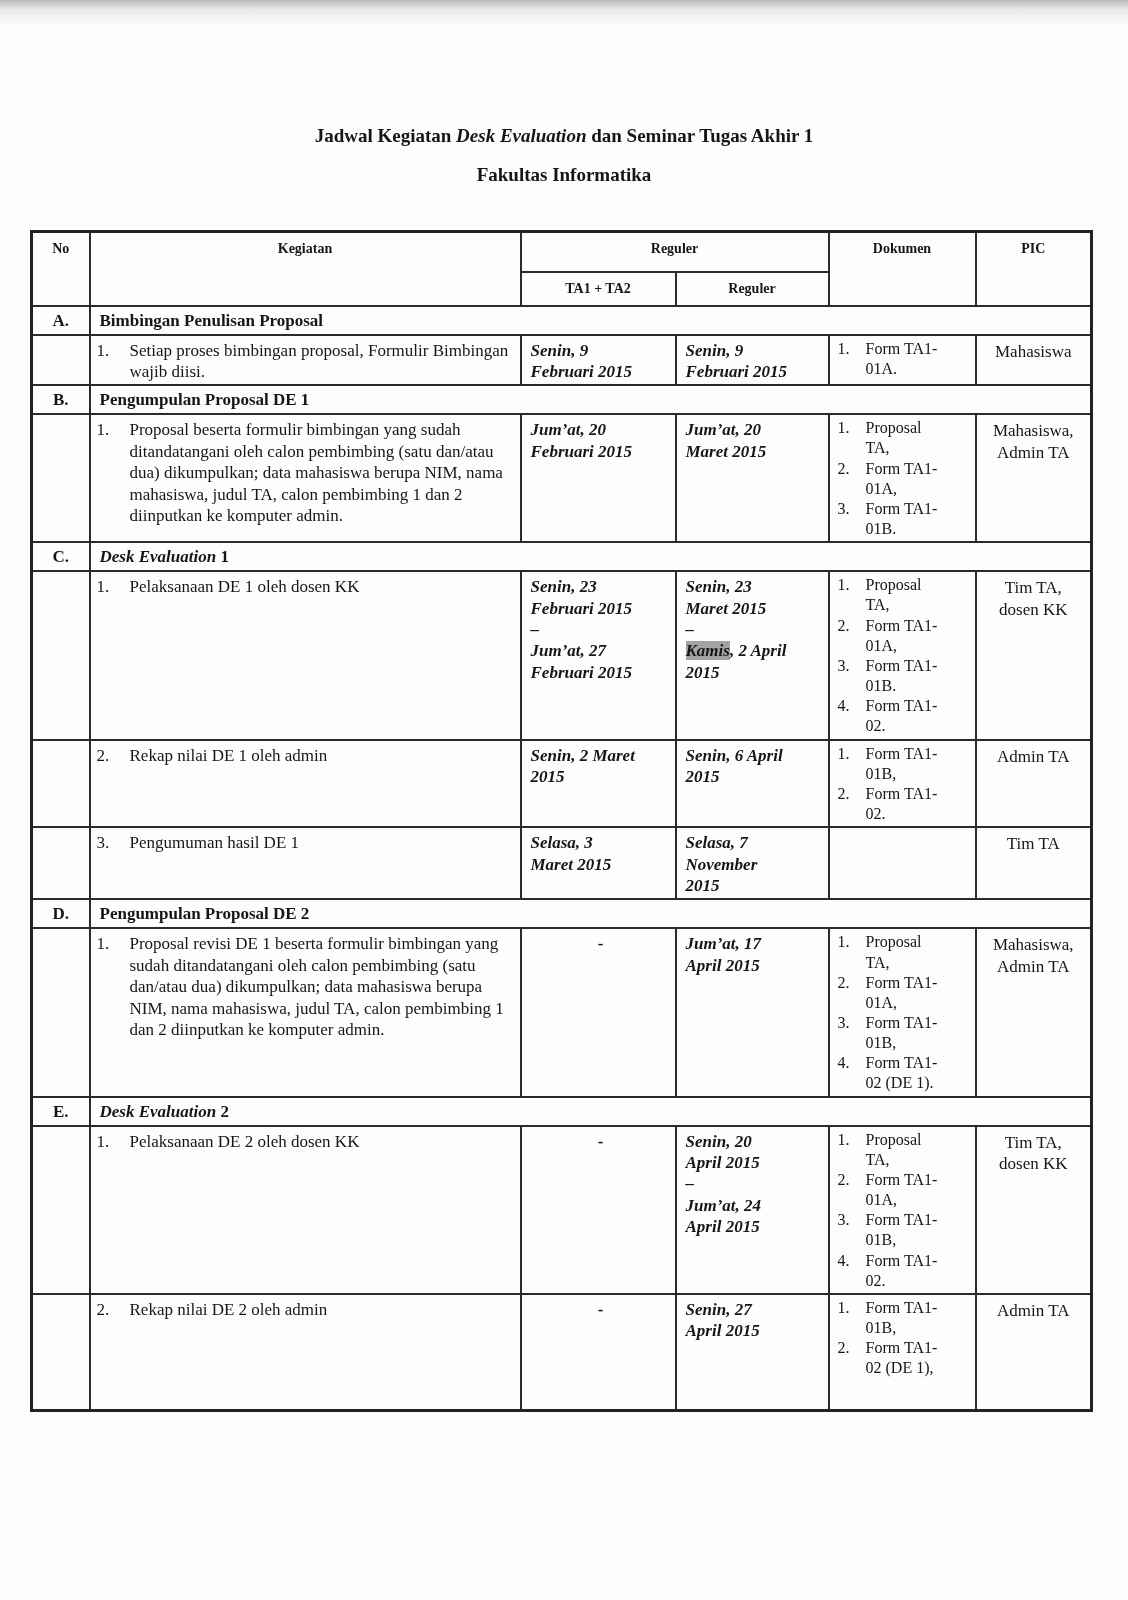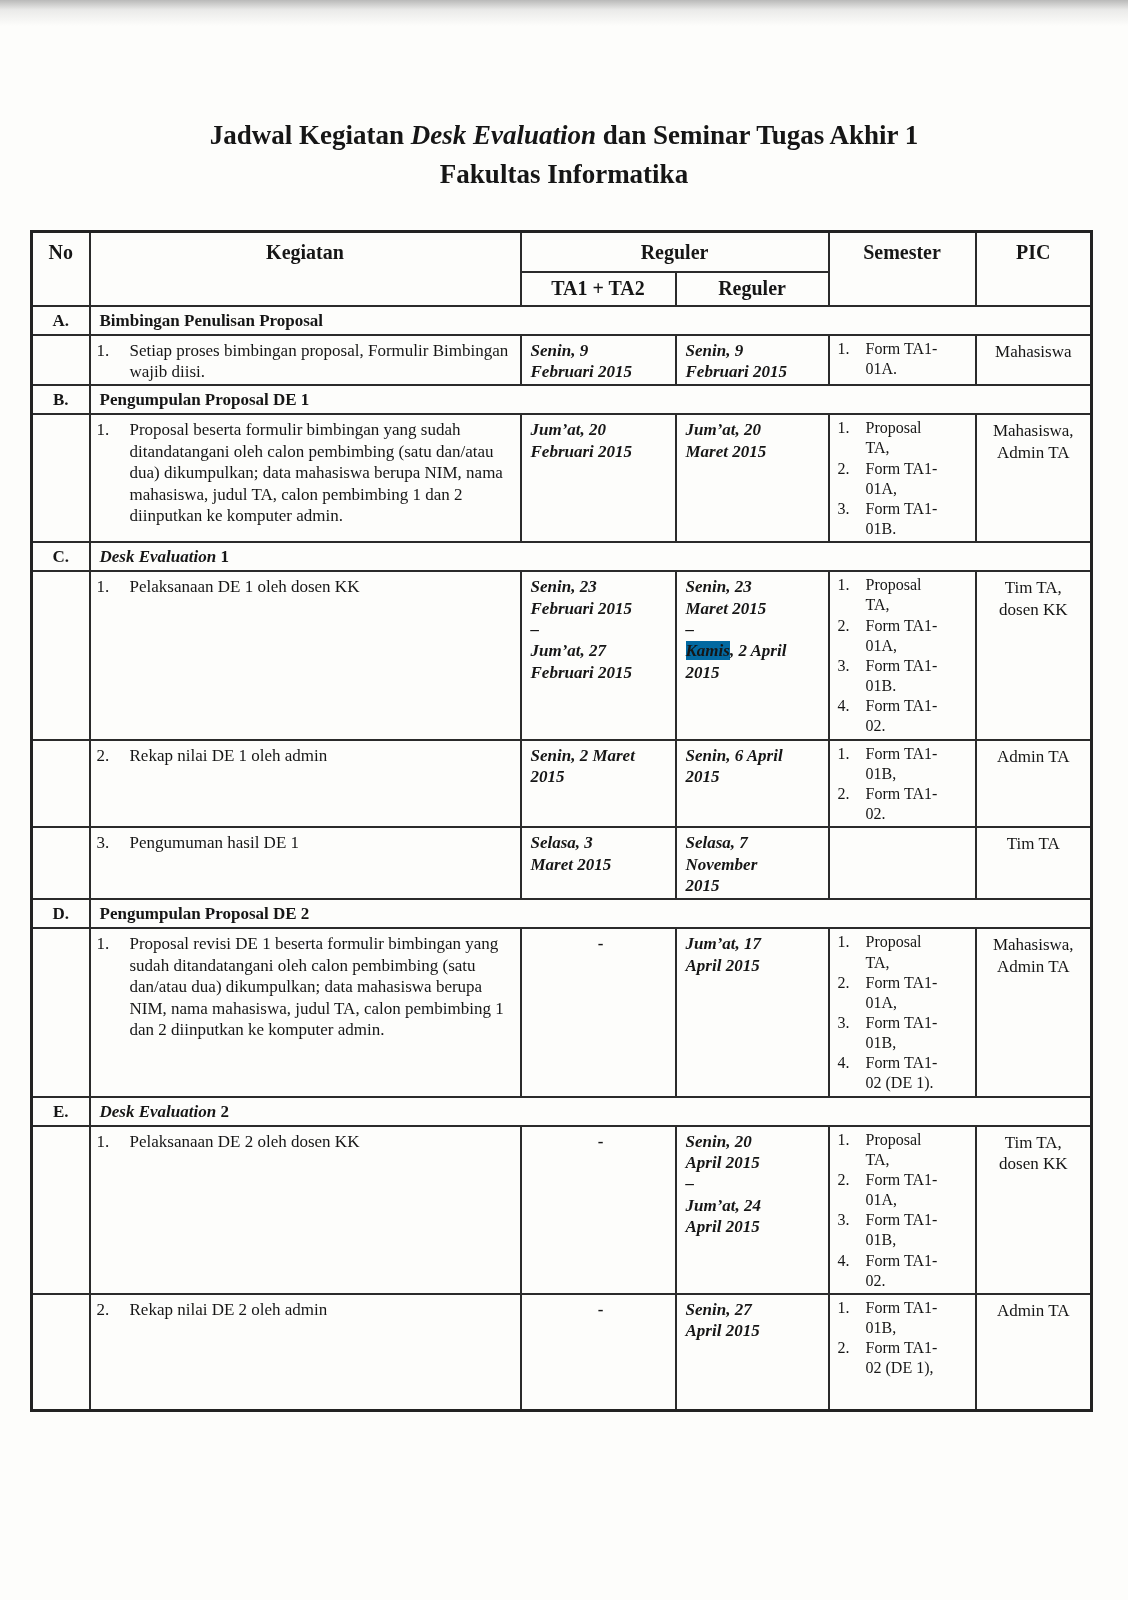--- a/index.html
+++ b/index.html
@@ -6,52 +6,52 @@
   .page {
     position:relative; width:1128px; height:1600px; margin:0 auto;
     background:#fdfdfb; overflow:hidden;
     font-family:"Liberation Serif", serif; color:#161616;
   }
   .scan-edge-top {
     position:absolute; top:0; left:0; right:0; height:26px;
     background:linear-gradient(to bottom, rgba(130,130,130,.55), rgba(185,185,185,.28) 38%, rgba(255,255,255,0) 100%);
     pointer-events:none;
   }
-  .title-block { padding-top:116px; text-align:center; font-weight:bold; font-size:27px; line-height:39px; }
+  .title-block { padding-top:116px; text-align:center; font-weight:bold; font-size:19px; line-height:39px; }
   .title-block em { font-style:italic; }
 
   table.doc-table {
     margin:36px 0 0 30px; width:1060px;
     border-collapse:collapse; table-layout:fixed;
     font-size:17px; line-height:1.26;
     border:3px solid #222;
   }
   .doc-table th, .doc-table td {
     border:2px solid #2b2b2b; vertical-align:top; padding:2px 6px;
     word-wrap:break-word;
   }
-  thead th { font-weight:bold; text-align:center; font-size:20px; }
+  thead th { font-weight:bold; text-align:center; font-size:14px; }
   tr.head-1 { height:40px; }
   tr.head-2 { height:34px; }
   tr.head-1 th { vertical-align:top; padding-top:7px; }
   tr.head-2 th { vertical-align:middle; }
 
   tr.section-row { height:29px; }
   td.section-letter { text-align:center; font-weight:bold; padding-top:3px; }
   td.section-title  { font-weight:bold; padding-left:9px; padding-top:3px; }
   td.section-title em { font-style:italic; }
 
   .keg { display:flex; padding-top:2px; }
   .keg-n { flex:0 0 33px; }
   .keg-t { flex:1; padding-right:2px; }
 
   td.cell-date { font-weight:bold; padding:4px 4px 2px 9px; }
   .date-txt { white-space:pre-line;font-style:italic; }
   .date-dash { text-align:center; white-space:pre-line; }
-  .hl { background:#0369a1; }
+  .hl { background:#a3a3a3; }
 
   td.cell-dok { padding:3px 2px 2px 4px; }
   .doc { display:flex; font-size:16px; line-height:1.26; }
   .doc-n { flex:0 0 28px; padding-left:4px; }
   .doc-t { flex:1; white-space:pre-line; }
 
   td.cell-pic { text-align:center; white-space:pre-line; padding-top:5px; }
 
   tr.last-row { height:117px; }
 </style>
@@ -73,21 +73,21 @@
         <col style="width:155px">
       <col style="width:153px">
         <col style="width:147px">
         <col style="width:116px">
     </colgroup>
     <thead>
       <tr class="head-1">
         <th rowspan="2">No</th>
         <th rowspan="2">Kegiatan</th>
         <th colspan="2">Reguler</th>
-        <th rowspan="2">Semester</th>
+        <th rowspan="2">Dokumen</th>
         <th rowspan="2">PIC</th>
       </tr>
       <tr class="head-2">
         <th>TA1 + TA2</th>
         <th>Reguler</th>
       </tr>
     </thead>
     <tbody>
 
       <tr class="section-row">

